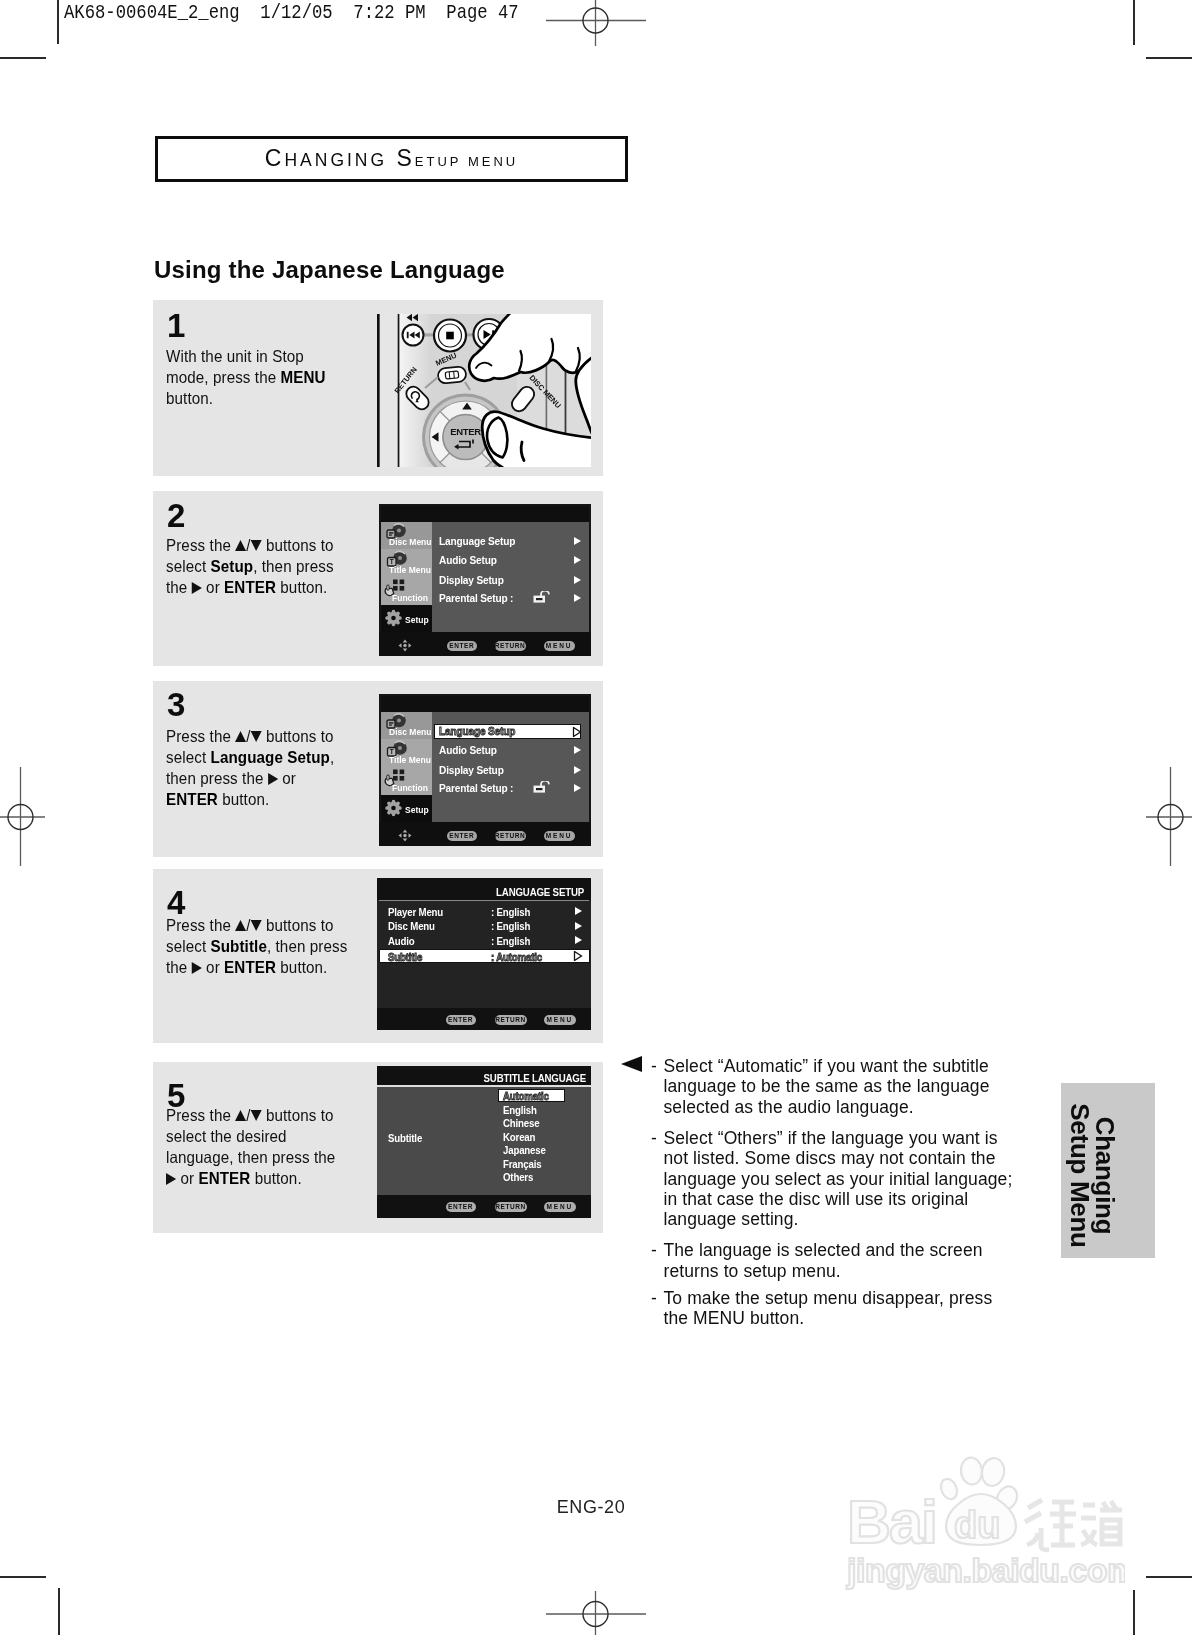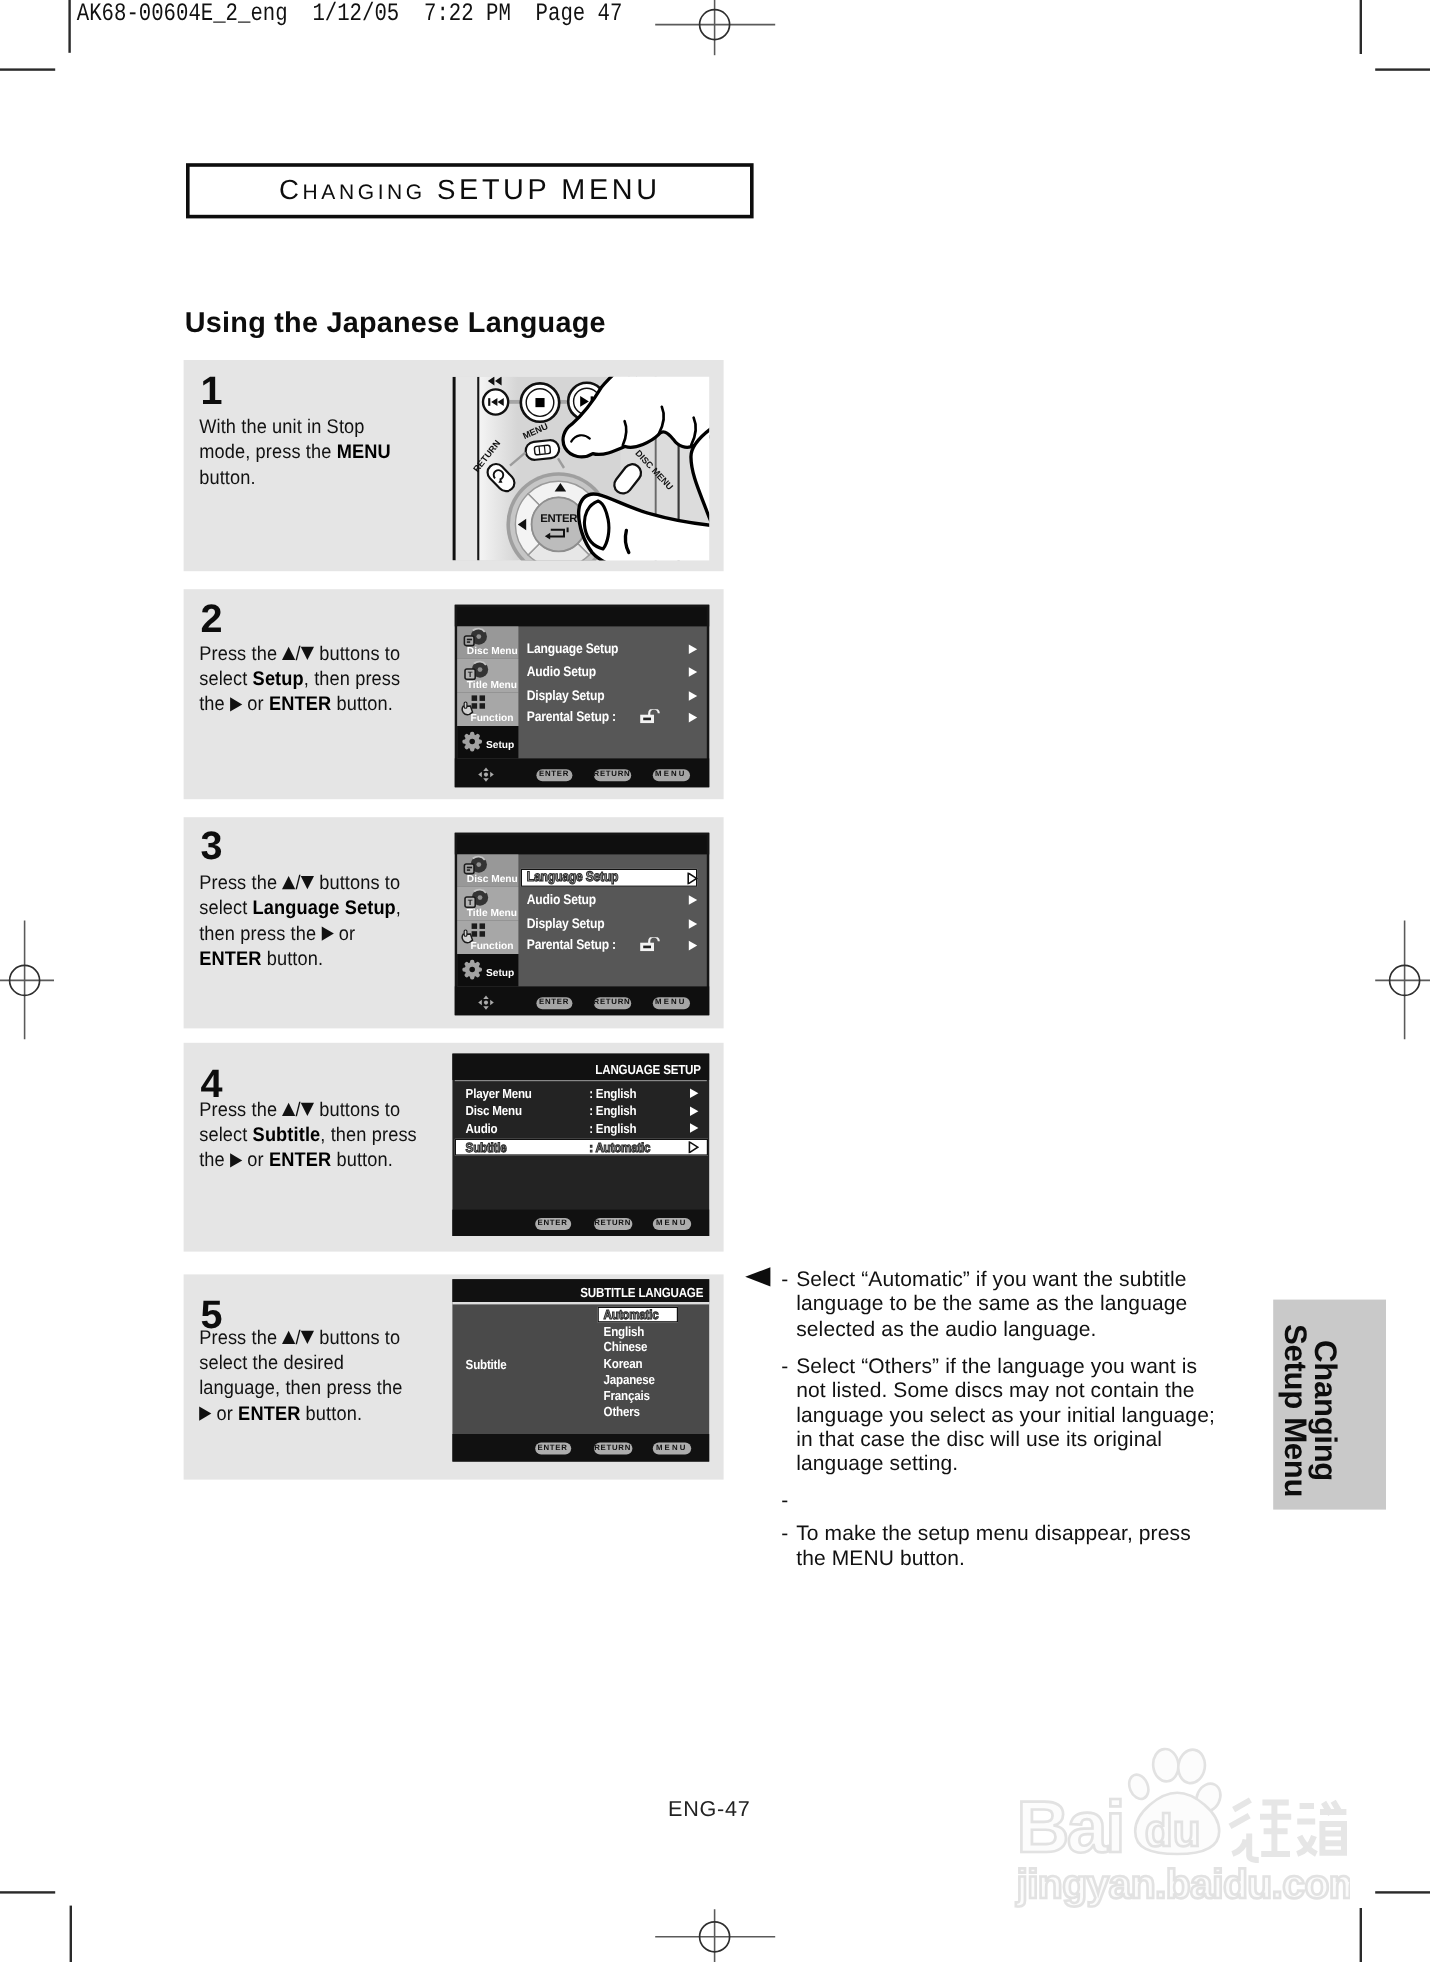--- a/index.html
+++ b/index.html
@@ -60,21 +60,21 @@
 
 <svg class="abs" style="left:540px;top:1585px;" width="112" height="50" viewBox="0 0 112 50">
   <line x1="6" y1="29" x2="106" y2="29" stroke="#5a5a5a" stroke-width="1.3"></line>
   <line x1="55.5" y1="6" x2="55.5" y2="50" stroke="#5a5a5a" stroke-width="1.3"></line>
   <circle cx="55.5" cy="29" r="12.5" fill="none" stroke="#2e2e2e" stroke-width="1.4"></circle>
 </svg>
 
 <div class="abs" style="left:64px;top:1px;font-family:'Liberation Mono',monospace;font-size:21px;color:#111;white-space:pre;transform:scaleX(0.82);transform-origin:0 0;">AK68-00604E_2_eng  1/12/05  7:22 PM  Page 47</div>
 
 <div class="abs" style="left:155px;top:136px;width:467px;height:40px;border:3px solid #0d0d0d;"></div>
-<div class="abs" style="left:155px;top:145px;width:473px;text-align:center;font-size:23px;color:#0d0d0d;letter-spacing:3px;">C<span style="font-size:17.5px;">HANGING</span> S<span style="font-size:24px;">ETUP MENU</span></div>
+<div class="abs" style="left:155px;top:145px;width:473px;text-align:center;font-size:23px;color:#0d0d0d;letter-spacing:3px;">C<span style="font-size:17.5px;">HANGING</span> S<span style="font-size:13px;">ETUP MENU</span></div>
 
 <div class="abs" style="left:154px;top:256px;font-size:24px;font-weight:bold;color:#0d0d0d;letter-spacing:0.2px;">Using the Japanese Language</div>
 
 <div class="graybox" style="top:300px;height:176px;"></div>
 
 <div class="stepnum" style="left:167px;top:309px;">1</div>
 
 <div class="steptext" style="left:166px;top:346px;">With the unit in Stop<br>mode, press the <b>MENU</b><br>button.</div>
 
 <svg class="abs" style="left:377px;top:314px;" width="214" height="153" viewBox="0 0 214 153" id="remote">
@@ -474,33 +474,34 @@
   <div style="display:flex;">
       <div style="width:12.5px;flex:none;">-</div>
       <div>Select “Automatic” if you want the subtitle<br>language to be the same as the language<br>selected as the audio language.</div>
     </div>
   <div style="display:flex;margin-top:10.5px;">
       <div style="width:12.5px;flex:none;">-</div>
       <div>Select “Others” if the language you want is<br>not listed. Some discs may not contain the<br>language you select as your initial language;<br>in that case the disc will use its original<br>language setting.</div>
     </div>
   <div style="display:flex;margin-top:10.5px;">
       <div style="width:12.5px;flex:none;">-</div>
+      <div>The language is selected and the screen<br>returns to setup menu.</div>
     </div>
   <div style="display:flex;margin-top:6.5px;">
       <div style="width:12.5px;flex:none;">-</div>
       <div>To make the setup menu disappear, press<br>the MENU button.</div>
     </div>
 </div>
 
 <div class="abs" style="left:1061px;top:1083px;width:94px;height:175px;background:#c9c9c9;"></div>
 <div class="abs" style="left:1061px;top:1083px;width:94px;height:175px;display:flex;align-items:center;justify-content:center;">
   <div style="transform:rotate(90deg) translate(5px,16px);font-size:26px;font-weight:bold;color:#0d0d0d;white-space:nowrap;line-height:24.5px;text-align:center;letter-spacing:-0.3px;">Changing<br>Setup Menu</div>
 </div>
 
-<div class="abs" style="left:491px;top:1496.5px;width:200px;text-align:center;font-size:18px;letter-spacing:0.6px;color:#222;">ENG-47</div>
+<div class="abs" style="left:491px;top:1496.5px;width:200px;text-align:center;font-size:18px;letter-spacing:0.6px;color:#222;">ENG-20</div>
 
 <svg class="abs" style="left:845px;top:1450px;" width="280" height="140" viewBox="0 0 280 140" id="watermark">
   <g stroke="#e2e2e2" stroke-width="2.2" fill="#fcfcfc">
 
     <text x="2" y="93" font-size="61" font-weight="bold" font-family="Liberation Sans" letter-spacing="-2">Bai</text>
 
     <ellipse cx="126.5" cy="21" rx="10.5" ry="13.5" transform="rotate(-6 126.5 21)"></ellipse>
     <ellipse cx="148" cy="22" rx="11" ry="14" transform="rotate(10 148 22)"></ellipse>
     <ellipse cx="104" cy="39" rx="7.5" ry="10.5" transform="rotate(-22 104 39)"></ellipse>
     <ellipse cx="162" cy="48" rx="9.5" ry="12" transform="rotate(26 162 48)"></ellipse>

